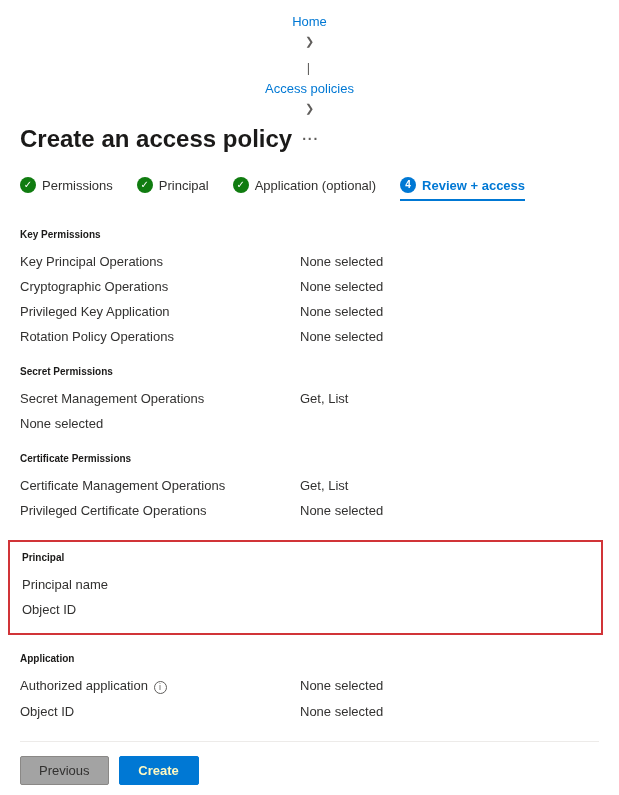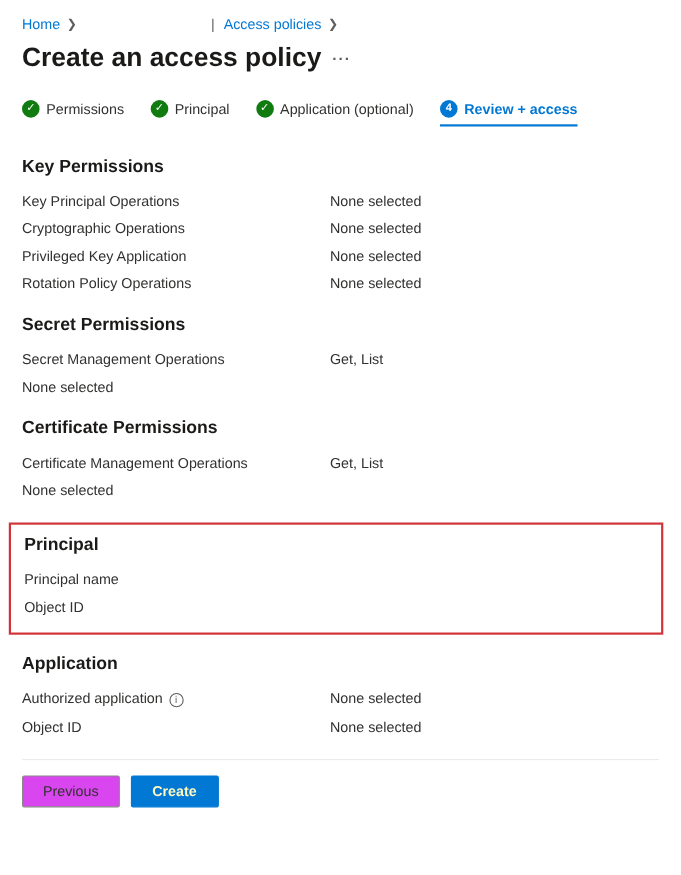--- a/index.html
+++ b/index.html
@@ -10,20 +10,21 @@
       background: #fff;
       width: 619px;
       padding: 14px 20px 0 20px;
     }
     .breadcrumb {
       display: flex;
       align-items: center;
       gap: 6px;
       font-size: 13px;
       margin-bottom: 10px;
+      flex-direction: column;
     }
     .breadcrumb a { color: #0078d4; text-decoration: none; }
     .breadcrumb .chev { color: #605e5c; font-size: 11px; }
     .breadcrumb .gap { display:inline-block; width: 110px; }
     .breadcrumb .pipe { color: #605e5c; margin-right: 2px; }
     h1.title {
       font-size: 24px;
       font-weight: 600;
       color: #1b1a19;
       margin-bottom: 24px;
@@ -62,21 +63,21 @@
       display: inline-flex; align-items: center; justify-content: center;
       color: #fff; font-size: 10px; line-height: 1;
     }
     .num-circle {
       width: 16px; height: 16px; border-radius: 50%; background: #0078d4;
       display: inline-flex; align-items: center; justify-content: center;
       color: #fff; font-size: 10px; line-height: 1; font-weight: 600;
     }
     .section-header {
       font-weight: 700;
-      font-size: 16px;
+      font-size: 10px;
       color: #1b1a19;
       margin-bottom: 14px;
       margin-top: 4px;
     }
     .kv-row {
       display: flex;
       margin-bottom: 10px;
       font-size: 13px;
       color: #323130;
     }
@@ -109,21 +110,21 @@
     }
     button.btn {
       font-family: inherit;
       font-size: 13px;
       padding: 6px 18px;
       border-radius: 2px;
       cursor: pointer;
       min-width: 80px;
     }
     button.btn-secondary {
-      background: #d946ef;
+      background: #a3a3a3;
       border: 1px solid #8a8886;
       color: #323130;
     }
     button.btn-primary {
       background: #0078d4;
       border: 1px solid #0078d4;
       color: #fef9c3;
       font-weight: 600;
     }
   </style>
@@ -202,20 +203,21 @@
   </div>
 </div>
 
 <div class="section">
   <div class="section-header">Certificate Permissions</div>
   <div class="kv-row">
     <div class="kv-label">Certificate Management Operations</div>
     <div class="kv-value">Get, List</div>
   </div>
   <div class="kv-row">
+    <div class="kv-label">Privileged Certificate Operations</div>
     <div class="kv-value">None selected</div>
   </div>
 </div>
 
 <div class="highlight-box">
   <div class="section-header">Principal</div>
   <div class="kv-row">
     <div class="kv-label">Principal name</div>
     <div class="kv-value"></div>
   </div>

